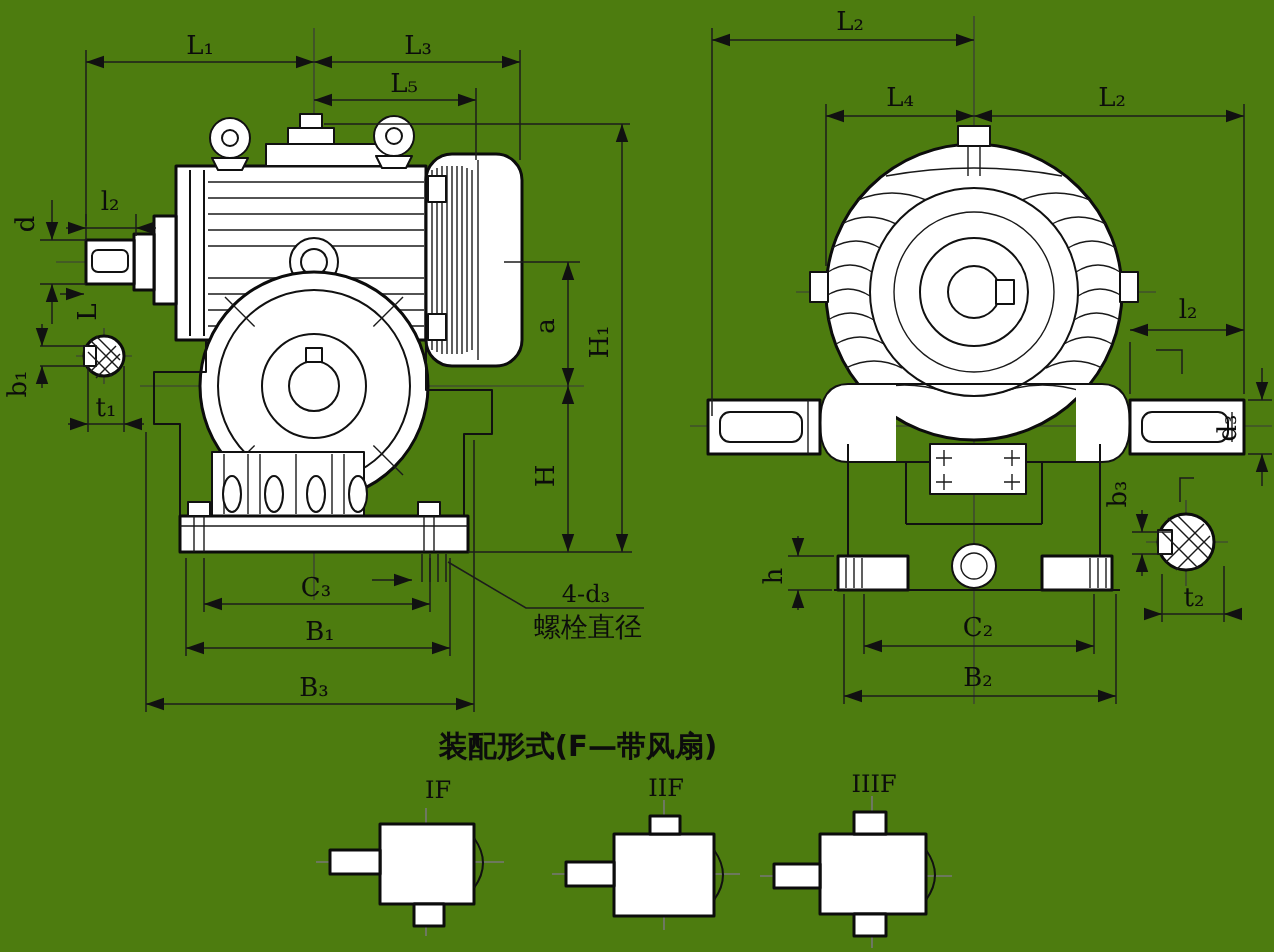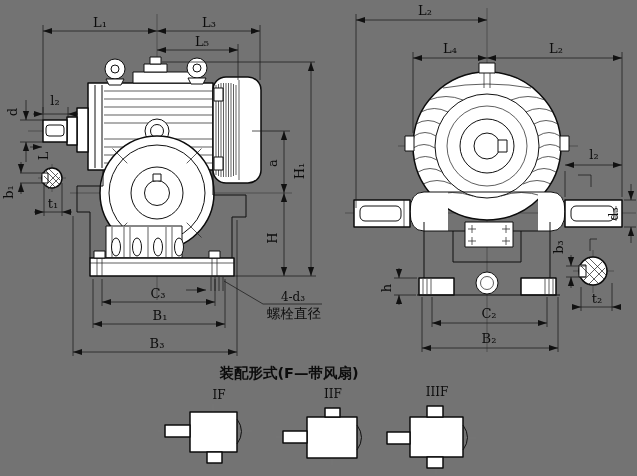--- a/index.html
+++ b/index.html
@@ -1,16 +1,16 @@
 <!DOCTYPE html>
 <html><head>
 <meta charset="utf-8">
 <style>
   html,body{margin:0;padding:0;background:#fff;}
-  #stage{width:637px;height:476px;background:#737373;position:relative;overflow:hidden;}
+  #stage{width:637px;height:476px;background:#4d7c0f;position:relative;overflow:hidden;}
   svg{display:block;}
   .ol{stroke:#0c0c0c;stroke-width:1.5;fill:none;stroke-linejoin:round;}
   .ol2{stroke:#111;stroke-width:1;fill:none;stroke-linejoin:round;}
   .thin{stroke:#1a1a1a;stroke-width:.7;fill:none;}
   .wf{fill:#fff;}
   .cl{stroke:#3a3a3a;stroke-width:.6;fill:none;}
   .clg{stroke:#777;stroke-width:.8;fill:none;}
   .dim{stroke:#1c1c1c;stroke-width:.75;fill:none;}
   .lbl{font-family:"DejaVu Serif","DejaVu Sans",serif;font-size:13px;fill:#0c0c0c;}
   .sm{font-size:12px;}

